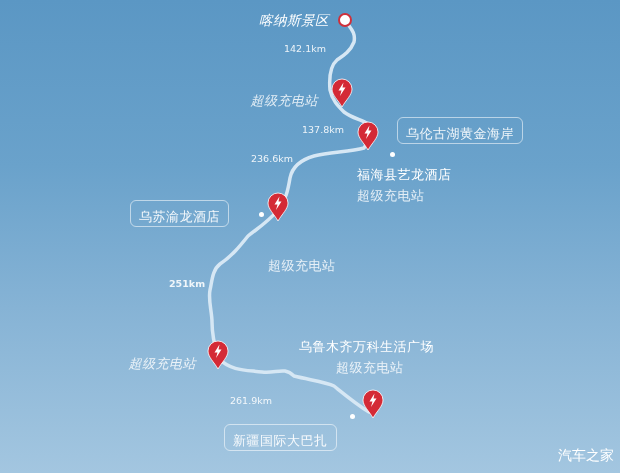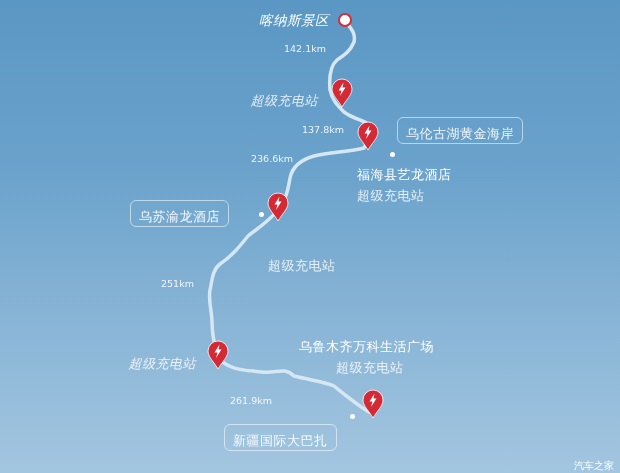--- a/index.html
+++ b/index.html
@@ -33,22 +33,22 @@
     .dot {
       position: absolute; width: 5px; height: 5px; border-radius: 50%;
       background: #ffffff;
     }
     .pin { position: absolute; width: 22px; height: 30px; }
     .start {
       position: absolute; width: 10px; height: 10px; border-radius: 50%;
       background: #ffffff; border: 2.5px solid #d0303a;
     }
     .watermark {
-      position: absolute; right: 6px; bottom: 0;
-      color: #ffffff; font-size: 10px;
+      position: absolute; right: 6px; bottom: 8px;
+      color: #ffffff; font-size: 14px;
     }
   </style>
 </head>
 <body>
 
 <div class="map">
 
   <svg class="route" width="620" height="473" viewBox="0 0 620 473">
     <path d="M345,20 C350,28 356,32 354,42 C350,52 343,56 337,60 C330,66 329,78 330,90 C332,100 338,106 344,112 C352,118 362,120 368,124 C372,130 370,140 364,148 C350,152 330,152 314,156 C300,160 292,168 290,178 C288,190 286,200 278,210 C268,222 258,228 248,236 C240,246 232,256 220,264 C212,270 212,282 210,290 C208,300 212,312 212,322 C212,334 214,344 218,358 C232,372 248,370 262,372 C276,374 284,366 294,376 C310,380 326,382 334,386 C344,394 356,404 369,412" fill="none" stroke="#d6e7f4" stroke-width="3.5" stroke-linecap="round" stroke-linejoin="round"></path>
   </svg>
@@ -84,21 +84,21 @@
   <div class="pin" style="left:267px; top:192px;">
     <svg width="22" height="30" viewBox="0 0 22 30">
         <path d="M11,29 C7,22 1,17 1,11 A10,10 0 0 1 21,11 C21,17 15,22 11,29 Z" fill="#d42a36" stroke="#ffffff" stroke-width="0.8"></path>
         <path d="M12.5,4.5 L7.5,12.5 L10.5,12.5 L9,18 L14.5,9.5 L11.5,9.5 Z" fill="#ffffff"></path>
       </svg>
   </div>
   <div class="tag" style="left:130px; top:200px;">乌苏渝龙酒店</div>
   <div class="dot" style="left:259px; top:212px;"></div>
   <div class="label sub" style="left:268px; top:257px;">超级充电站</div>
 
-  <div class="dist" style="left:161px; top:278px;">251km</div>
+  <div class="dist" style="left:169px; top:278px;font-weight:bold;">251km</div>
 
   <div class="pin" style="left:207px; top:340px;">
     <svg width="22" height="30" viewBox="0 0 22 30">
         <path d="M11,29 C7,22 1,17 1,11 A10,10 0 0 1 21,11 C21,17 15,22 11,29 Z" fill="#d42a36" stroke="#ffffff" stroke-width="0.8"></path>
         <path d="M12.5,4.5 L7.5,12.5 L10.5,12.5 L9,18 L14.5,9.5 L11.5,9.5 Z" fill="#ffffff"></path>
       </svg>
   </div>
   <div class="label right sub" style="right:424px; top:355px;">超级充电站</div>
 
   <div class="label" style="left:299px; top:338px;">乌鲁木齐万科生活广场</div>

